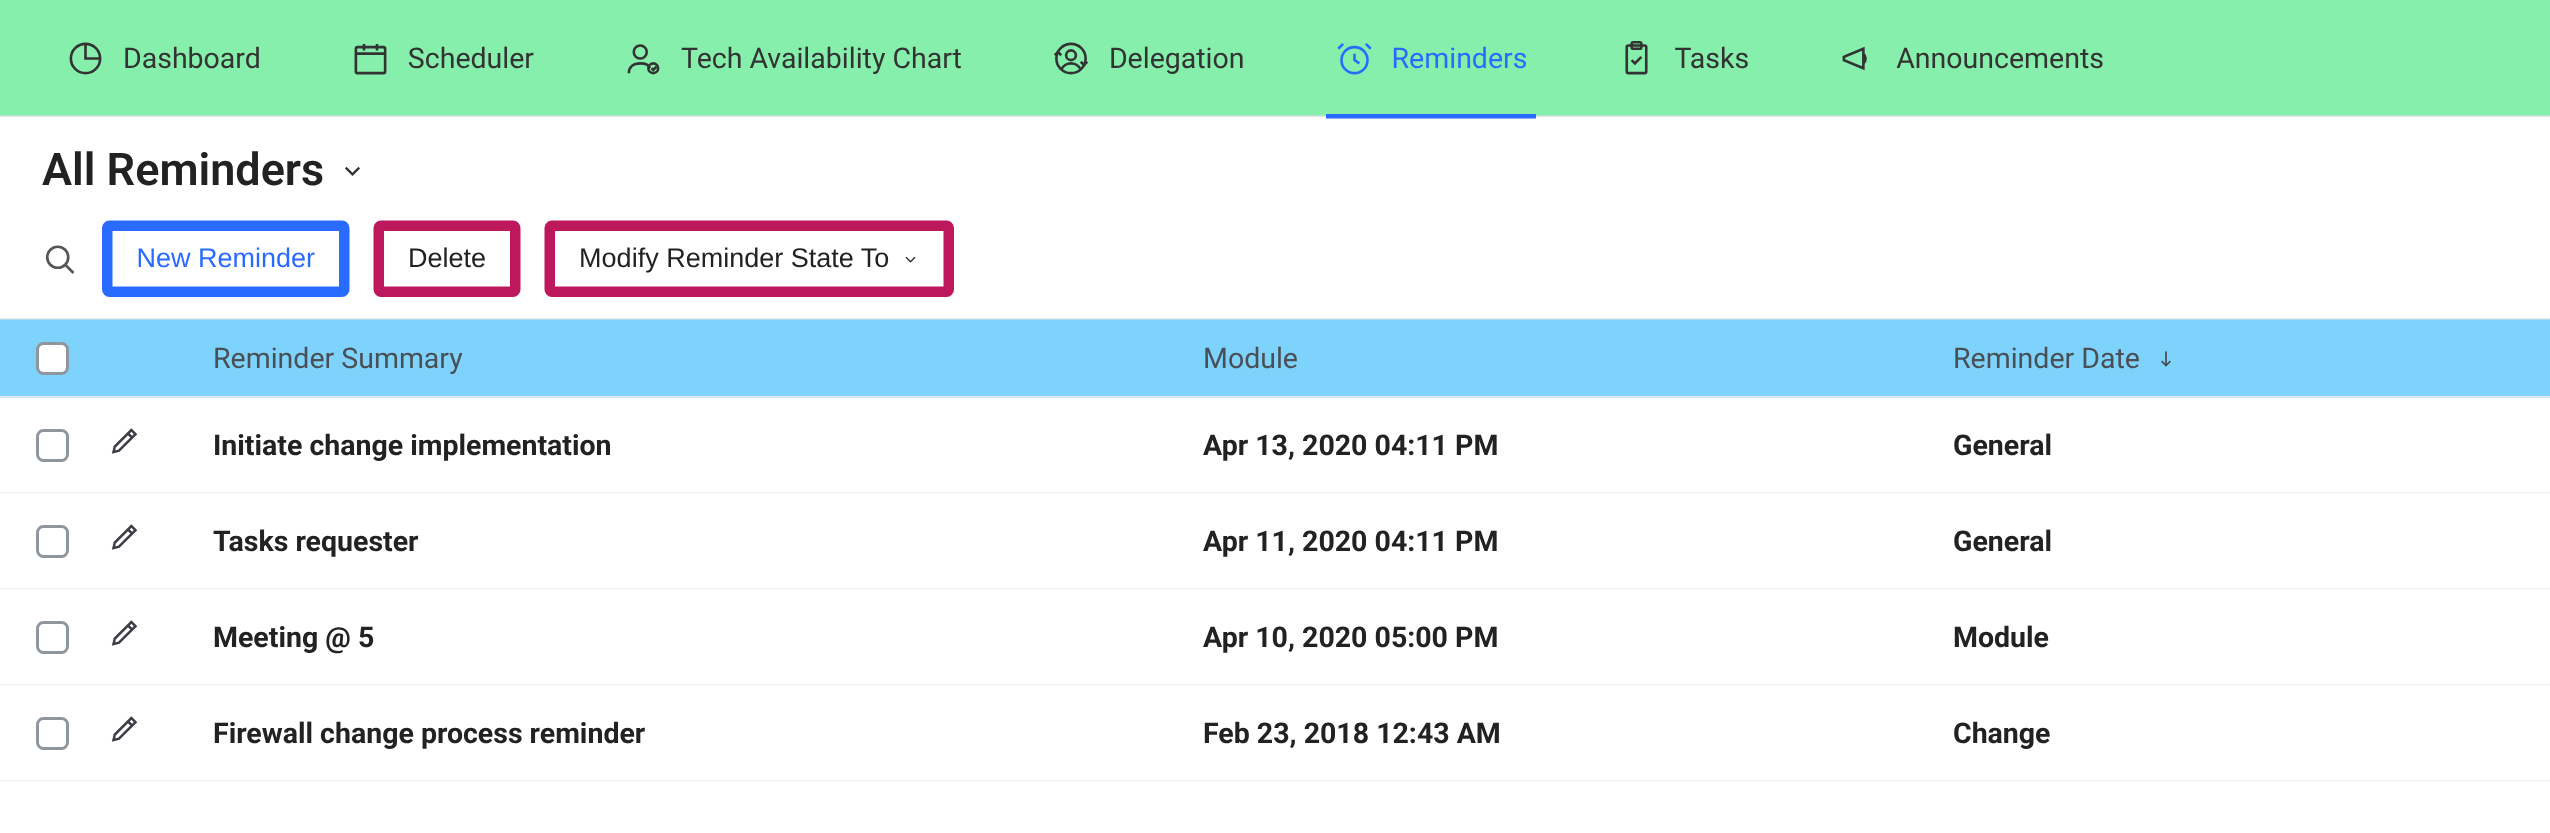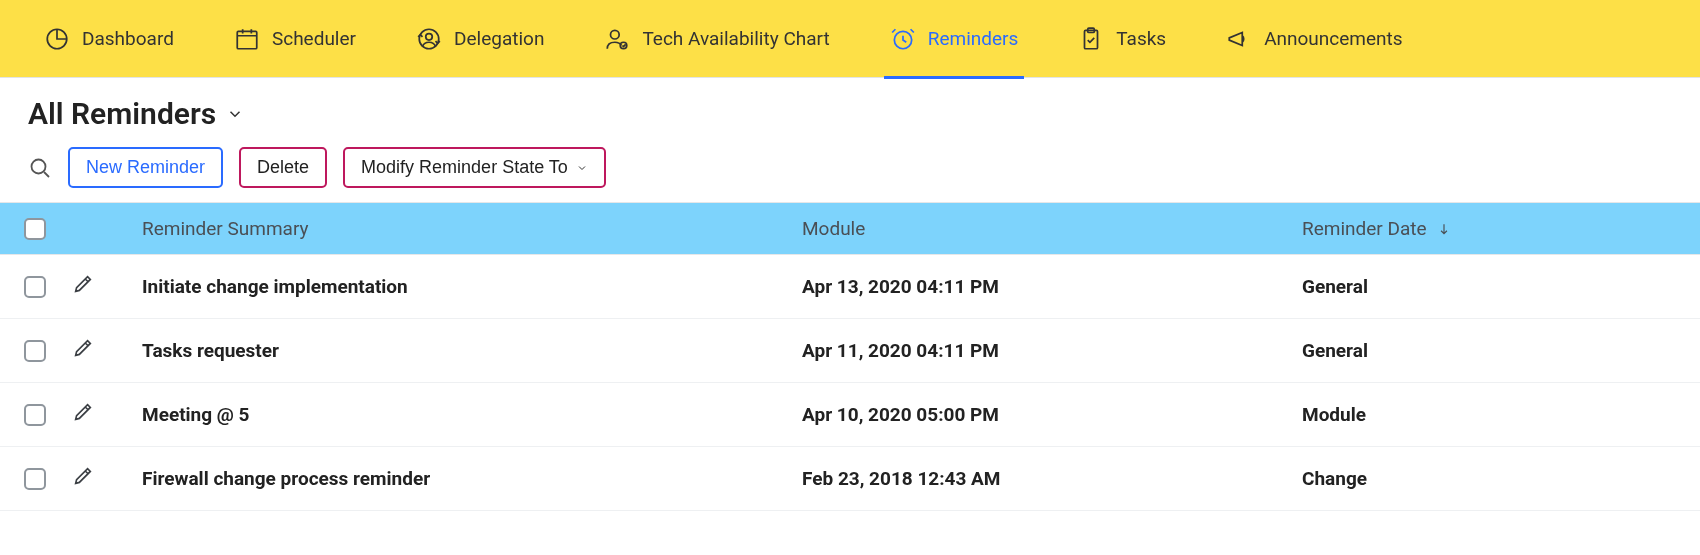--- a/index.html
+++ b/index.html
@@ -8,21 +8,21 @@
     background: #fff;
     color: #222;
     font-size: 19px;
     width: 1700px;
   }
   .tabbar {
     display: flex;
     align-items: center;
     gap: 60px;
     padding: 18px 44px 0 44px;
-    background: #fde047;
+    background: #86efac;
     border-bottom: 1px solid #e2e4e6;
     height: 78px;
   }
   .tab {
     display: flex;
     align-items: center;
     gap: 12px;
     color: #333;
     cursor: pointer;
     padding-bottom: 18px;
@@ -48,21 +48,21 @@
   }
   .page-header .chev { width: 18px; height: 18px; }
   .toolbar {
     display: flex;
     align-items: center;
     gap: 16px;
     padding: 2px 28px 14px 28px;
   }
   .toolbar .search-icon { width: 24px; height: 24px; color: #555; }
   .btn {
-    border: 2px solid #be185d;
+    border: 7px solid #be185d;
     border-radius: 5px;
     background: #fff;
     padding: 8px 16px;
     font-size: 18px;
     cursor: pointer;
     color: #222;
     display: inline-flex;
     align-items: center;
     gap: 8px;
   }
@@ -116,35 +116,35 @@
   </div>
   <div class="tab">
     <svg viewBox="0 0 24 24">
         <rect x="3" y="5" width="18" height="16" rx="1"></rect>
         <path d="M3 9h18M8 3v4M16 3v4"></path>
       </svg>
     <span>Scheduler</span>
   </div>
   <div class="tab">
     <svg viewBox="0 0 24 24">
+        <circle cx="10" cy="8" r="4"></circle>
+        <path d="M3 21c0-4 3-6 7-6s5 1 6 3"></path>
+        <circle cx="18" cy="18" r="3"></circle>
+        <path d="M17 18l1 1 2-2"></path>
+      </svg>
+    <span>Tech Availability Chart</span>
+  </div>
+  <div class="tab">
+    <svg viewBox="0 0 24 24">
         <circle cx="12" cy="12" r="9"></circle>
         <circle cx="12" cy="10" r="3"></circle>
         <path d="M6 19c1-3 4-4 6-4s5 1 6 4"></path>
         <path d="M2 10l2-2 2 2M22 14l-2 2-2-2"></path>
       </svg>
     <span>Delegation</span>
-  </div>
-  <div class="tab">
-    <svg viewBox="0 0 24 24">
-        <circle cx="10" cy="8" r="4"></circle>
-        <path d="M3 21c0-4 3-6 7-6s5 1 6 3"></path>
-        <circle cx="18" cy="18" r="3"></circle>
-        <path d="M17 18l1 1 2-2"></path>
-      </svg>
-    <span>Tech Availability Chart</span>
   </div>
   <div class="tab active">
     <svg viewBox="0 0 24 24">
         <circle cx="12" cy="13" r="8"></circle>
         <path d="M12 9v4l3 2M5 3L2 6M19 3l3 3"></path>
       </svg>
     <span>Reminders</span>
   </div>
   <div class="tab">
     <svg viewBox="0 0 24 24">

